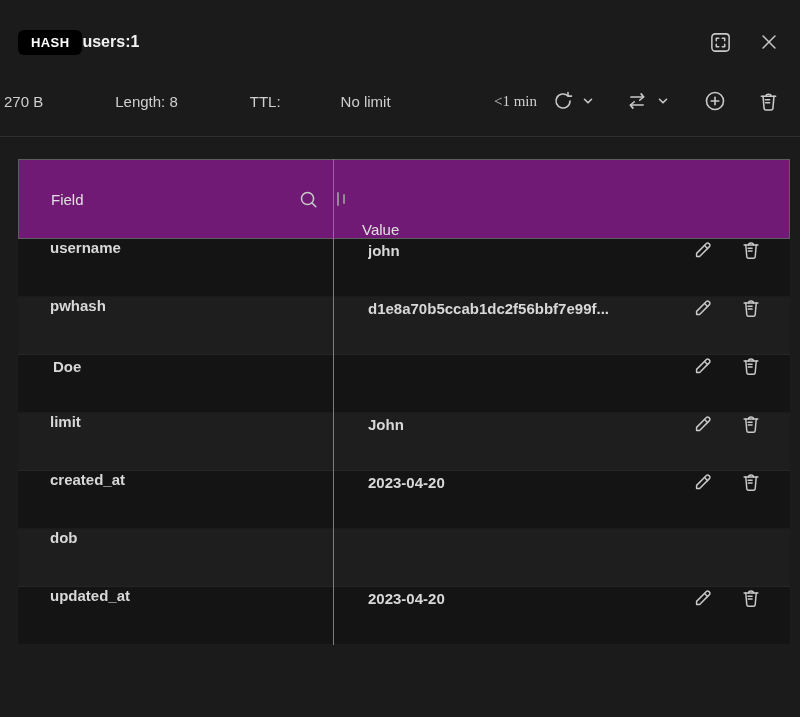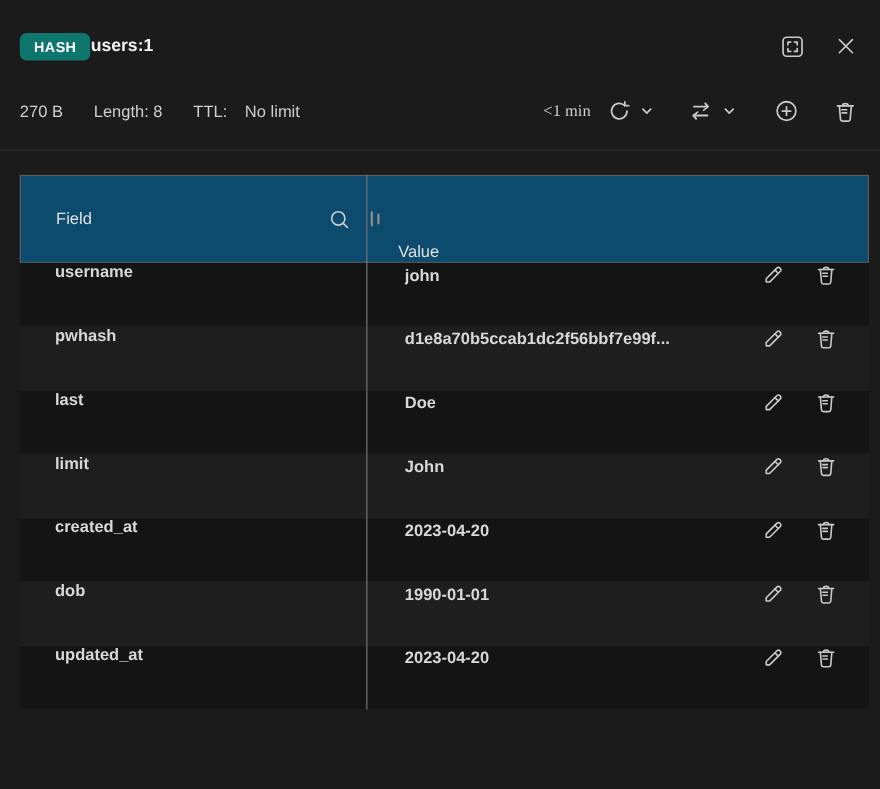--- a/index.html
+++ b/index.html
@@ -15,45 +15,46 @@
   .ic { stroke:#c9c9c9; fill:none; stroke-width:1.6; stroke-linecap:round; stroke-linejoin:round; }
   .clickable { cursor:pointer; }
 
   
   .titlebar {
     display:flex; align-items:center;
     padding:28px 20px 0 18px;
     height:56px;
   }
   .type-badge {
-    background:#0f766e;
+    background:#000000;
     color:#ffffff;
     font-size:13px;
     font-weight:600;
     letter-spacing:.4px;
     padding:6px 13px;
     border-radius:6px;
     line-height:1;
   }
   .key-title {
     font-size:16px;
     font-weight:700;
     color:#f2f2f2;
   }
   .titlebar .spacer { margin-left:auto; }
   .titlebar .tb-icon { margin-left:26px; }
 
   
   .statsbar {
     display:flex; align-items:center;
-    padding:0 20px 0 18px;
+    padding:0 20px 0 4px;
     margin-top:30px;
     height:30px;
     font-size:15px;
     color:#cfcfcf;
+    gap:44px;
   }
   .stat { margin-right:28px; white-space:nowrap; }
   .ttl-label { margin-right:16px; }
   .actions { margin-left:auto; display:flex; align-items:center;font-family:Liberation Serif, serif; }
   .refresh-time { font-size:15px; color:#cfcfcf; margin-right:14px; }
   .chev { margin-left:7px; }
   .gap30 { margin-left:30px; }
   .gap34 { margin-left:34px; }
   .skewed { transform:skewX(-12deg); }
 
@@ -72,21 +73,21 @@
     position:absolute;
     left:315px; top:0; bottom:0;
     width:1px;
     background:#7c7c7c;
     z-index:2;
   }
   .thead {
     display:flex;
     height:80px;
     border:1px solid #5e5e5e;
-    background:#0c4a6e;
+    background:#701a75;
   }
   .th-field {
     width:315px;
     display:flex; align-items:center;
     padding-left:32px; padding-right:14px;
     font-size:15px; color:#e0e0e0;
   }
   .th-field .search { margin-left:auto; }
   .th-value {
     flex:1;
@@ -273,21 +274,20 @@
                 <path d="M9.3 6.5c0-1.3 1.2-2.1 2.7-2.1s2.7.8 2.7 2.1"></path>
                 <path d="M6.3 6.5l1.1 12.7c.1 1 .9 1.7 1.9 1.7h5.4c1 0 1.8-.7 1.9-1.7l1.1-12.7"></path>
                 <path d="M8.7 10.2h4.5"></path>
                 <path d="M9 13.2h4.2"></path>
               </svg>
           </span>
         </span>
       </div>
     </div>
     <div class="row">
-      <div class="cell-field">last</div>
       <div class="cell-value">
         <span class="val">Doe</span>
         <span class="row-actions">
           <span class="edit clickable">
             <svg class="ic" width="22" height="22" viewBox="0 0 24 24">
                 <path d="M5 19h3.3L19 8.3a1.9 1.9 0 0 0 0-2.7l-.6-.6a1.9 1.9 0 0 0-2.7 0L5 15.7V19z"></path>
                 <path d="M13.7 7.1l3.2 3.2"></path>
               </svg>
           </span>
           <span class="clickable">
@@ -343,40 +343,20 @@
                 <path d="M6.3 6.5l1.1 12.7c.1 1 .9 1.7 1.9 1.7h5.4c1 0 1.8-.7 1.9-1.7l1.1-12.7"></path>
                 <path d="M8.7 10.2h4.5"></path>
                 <path d="M9 13.2h4.2"></path>
               </svg>
           </span>
         </span>
       </div>
     </div>
     <div class="row">
       <div class="cell-field">dob</div>
-      <div class="cell-value">
-        <span class="val">1990-01-01</span>
-        <span class="row-actions">
-          <span class="edit clickable">
-            <svg class="ic" width="22" height="22" viewBox="0 0 24 24">
-                <path d="M5 19h3.3L19 8.3a1.9 1.9 0 0 0 0-2.7l-.6-.6a1.9 1.9 0 0 0-2.7 0L5 15.7V19z"></path>
-                <path d="M13.7 7.1l3.2 3.2"></path>
-              </svg>
-          </span>
-          <span class="clickable">
-            <svg class="ic" width="22" height="22" viewBox="0 0 24 24">
-                <path d="M4.5 6.5h15"></path>
-                <path d="M9.3 6.5c0-1.3 1.2-2.1 2.7-2.1s2.7.8 2.7 2.1"></path>
-                <path d="M6.3 6.5l1.1 12.7c.1 1 .9 1.7 1.9 1.7h5.4c1 0 1.8-.7 1.9-1.7l1.1-12.7"></path>
-                <path d="M8.7 10.2h4.5"></path>
-                <path d="M9 13.2h4.2"></path>
-              </svg>
-          </span>
-        </span>
-      </div>
     </div>
     <div class="row">
       <div class="cell-field">updated_at</div>
       <div class="cell-value">
         <span class="val">2023-04-20</span>
         <span class="row-actions">
           <span class="edit clickable">
             <svg class="ic" width="22" height="22" viewBox="0 0 24 24">
                 <path d="M5 19h3.3L19 8.3a1.9 1.9 0 0 0 0-2.7l-.6-.6a1.9 1.9 0 0 0-2.7 0L5 15.7V19z"></path>
                 <path d="M13.7 7.1l3.2 3.2"></path>

